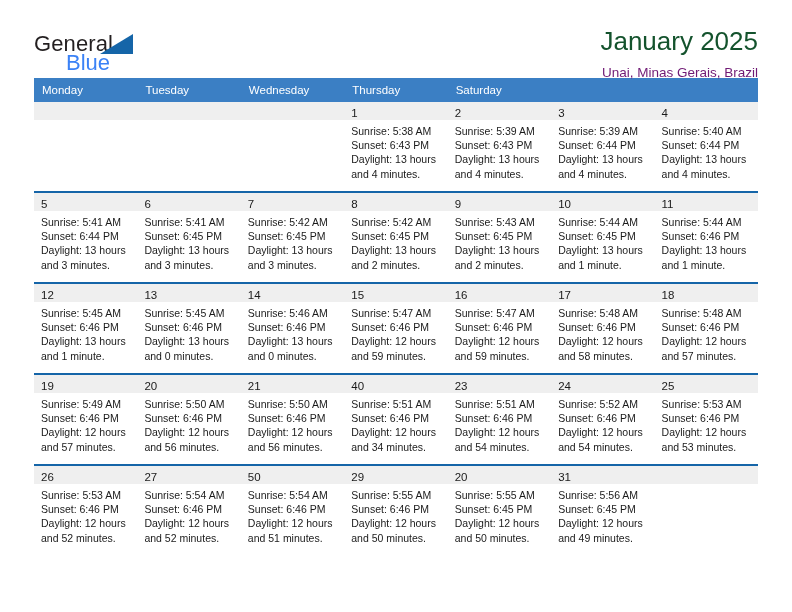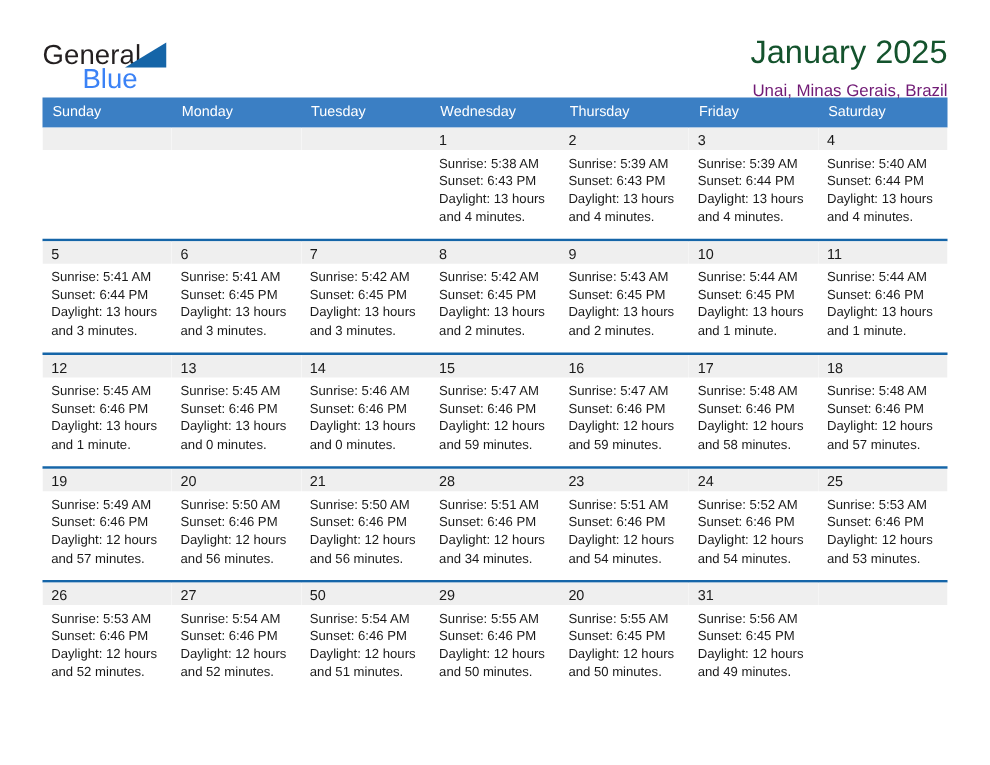--- a/index.html
+++ b/index.html
@@ -144,26 +144,24 @@
       <span class="brand-line2">Blue</span>
     </div>
     <div class="title-block">
       <h1 class="cal-title">January 2025</h1>
       <p class="cal-subtitle">Unai, Minas Gerais, Brazil</p>
     </div>
   </div>
 
   <div class="calendar">
     <div class="weekday-row">
-      <div class="weekday">Sunday</div>
       <div class="weekday">Monday</div>
       <div class="weekday">Tuesday</div>
       <div class="weekday">Wednesday</div>
       <div class="weekday">Thursday</div>
-      <div class="weekday">Friday</div>
       <div class="weekday">Saturday</div>
     </div>
     <div id="weeks-container">
         <div class="week-row">
           <div class="day-cell empty">
             <div class="day-num-band"><span class="day-num"></span></div>
           </div>
           <div class="day-cell empty">
             <div class="day-num-band"><span class="day-num"></span></div>
           </div>
@@ -359,21 +357,21 @@
           <div class="day-cell">
             <div class="day-num-band"><span class="day-num">21</span></div>
             <div class="day-body">
               <div class="day-line">Sunrise: 5:50 AM</div>
               <div class="day-line">Sunset: 6:46 PM</div>
               <div class="day-line">Daylight: 12 hours</div>
               <div class="day-line">and 56 minutes.</div>
             </div>
           </div>
           <div class="day-cell">
-            <div class="day-num-band"><span class="day-num">28</span></div>
+            <div class="day-num-band"><span class="day-num">40</span></div>
             <div class="day-body">
               <div class="day-line">Sunrise: 5:51 AM</div>
               <div class="day-line">Sunset: 6:46 PM</div>
               <div class="day-line">Daylight: 12 hours</div>
               <div class="day-line">and 34 minutes.</div>
             </div>
           </div>
           <div class="day-cell">
             <div class="day-num-band"><span class="day-num">23</span></div>
             <div class="day-body">

